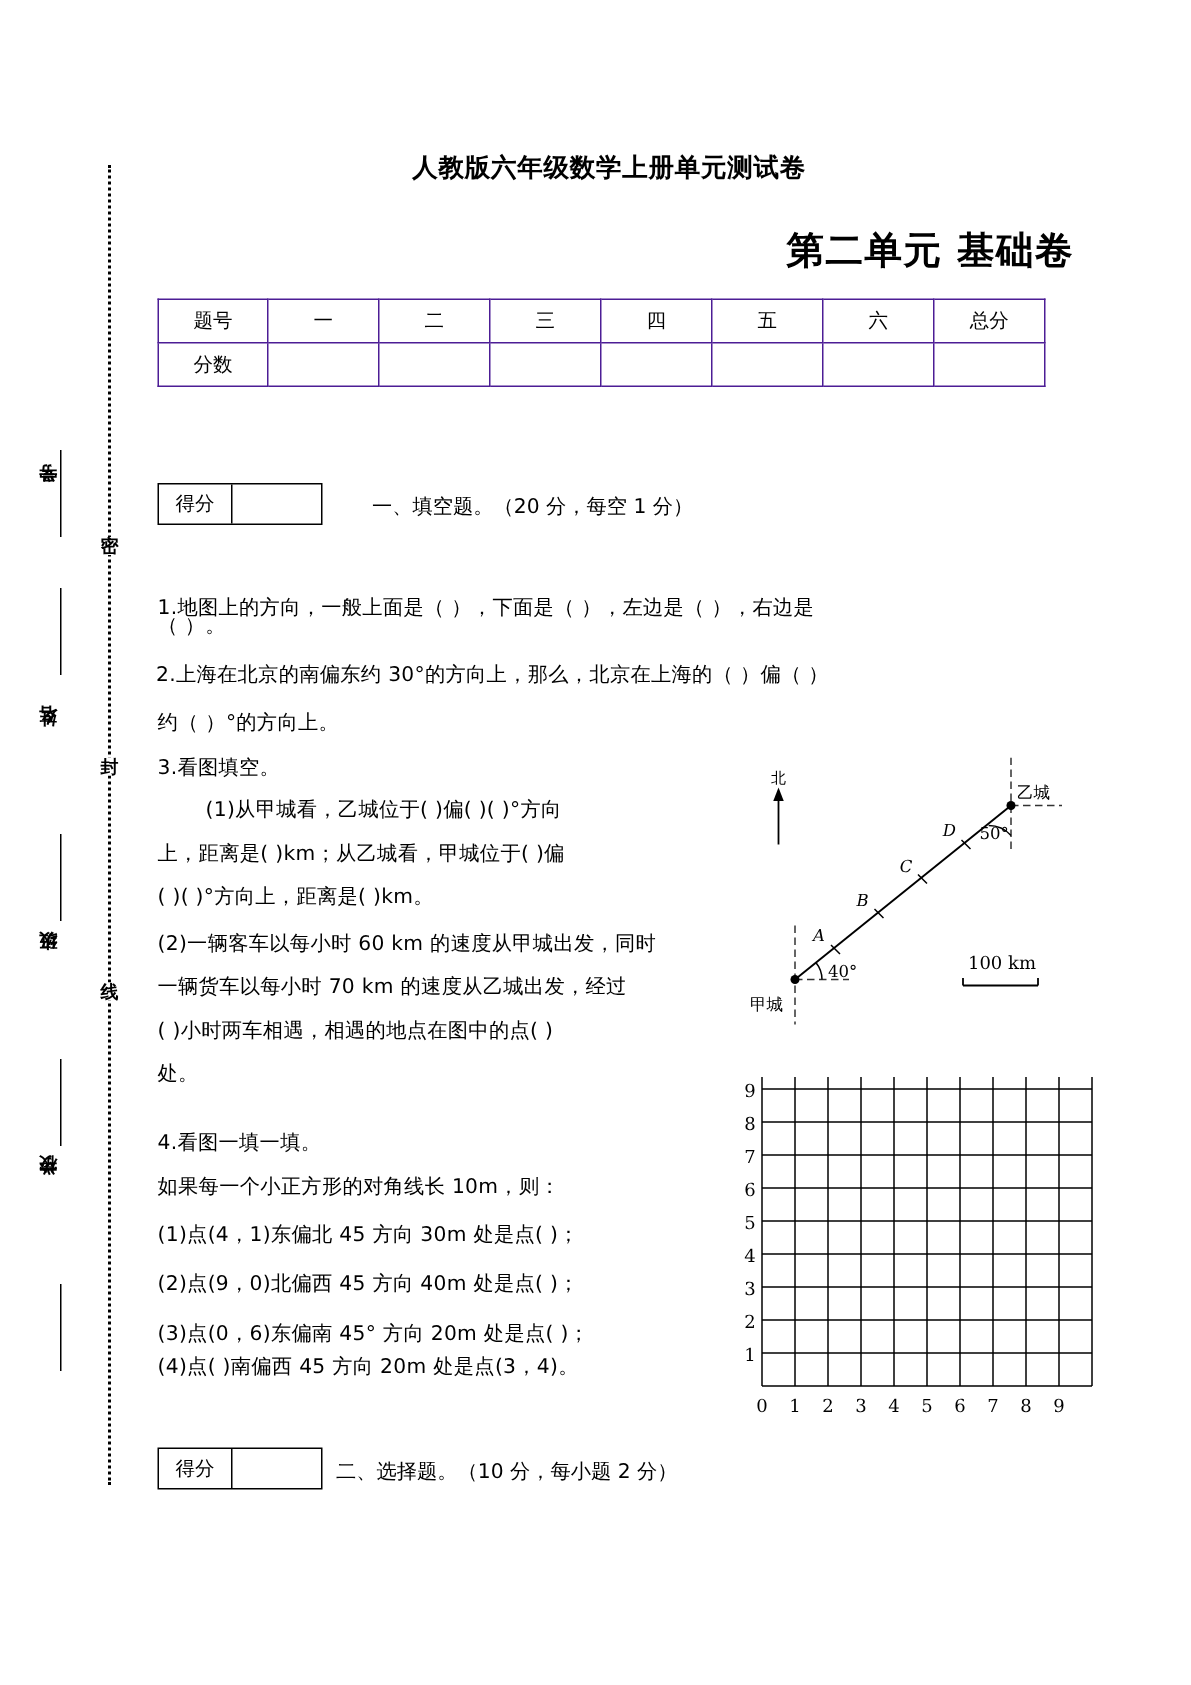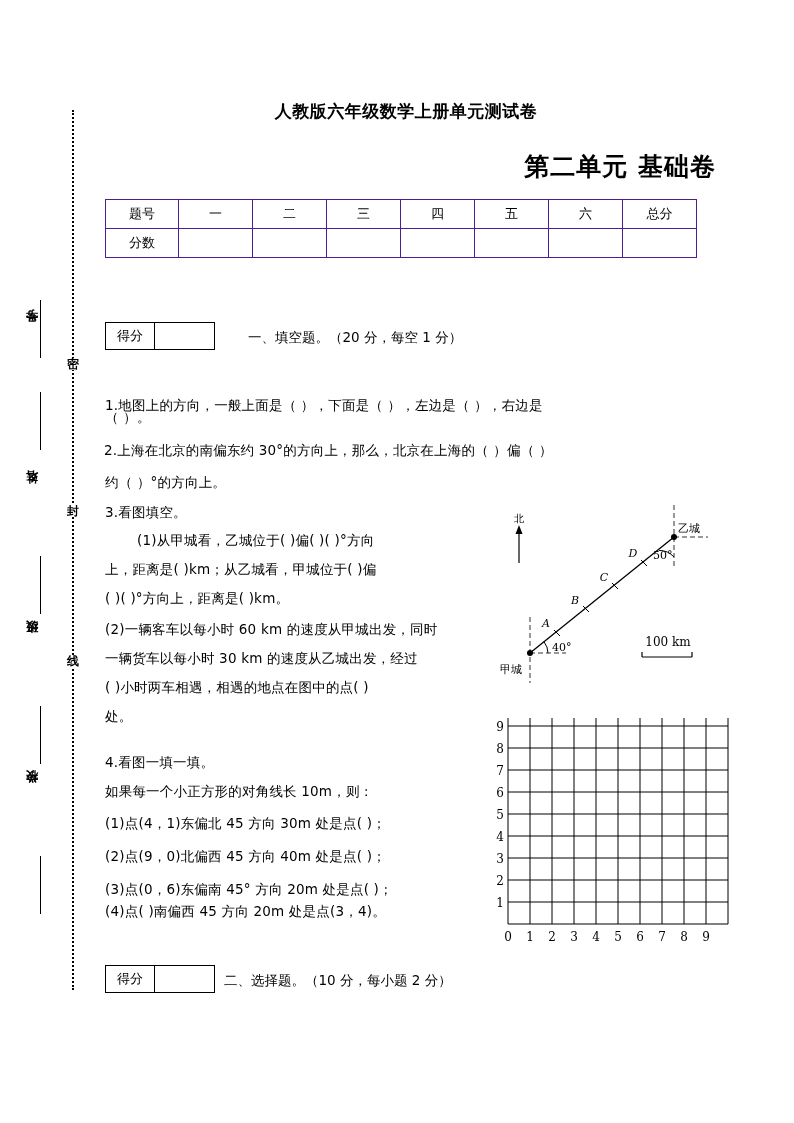--- a/index.html
+++ b/index.html
@@ -220,21 +220,21 @@
 <div class="qline" style="left:104px; top:443px;">2.上海在北京的南偏东约 30°的方向上，那么，北京在上海的（      ）偏（       ）</div>
 <div class="qline" style="left:105px; top:475px;">约（        ）°的方向上。</div>
 
 <div class="qline" style="left:105px; top:505px;">3.看图填空。</div>
 
 <div class="qline" style="left:105px; top:533px;margin-left:32px;">(1)从甲城看，乙城位于(      )偏(      )(      )°方向</div>
 <div class="qline" style="left:105px; top:562px;">上，距离是(      )km；从乙城看，甲城位于(      )偏</div>
 <div class="qline" style="left:105px; top:591px;">(     )(      )°方向上，距离是(      )km。</div>
 
 <div class="qline" style="left:105px; top:622px;">(2)一辆客车以每小时 60 km 的速度从甲城出发，同时</div>
-<div class="qline" style="left:105px; top:651px;">一辆货车以每小时 30 km 的速度从乙城出发，经过</div>
+<div class="qline" style="left:105px; top:651px;">一辆货车以每小时 70 km 的速度从乙城出发，经过</div>
 <div class="qline" style="left:105px; top:680px;text-align:center;">(      )小时两车相遇，相遇的地点在图中的点(       )</div>
 <div class="qline" style="left:105px; top:709px;">处。</div>
 
 <div class="qline" style="left:105px; top:755px;">4.看图一填一填。</div>
 <div class="qline" style="left:105px; top:784px;">如果每一个小正方形的对角线长 10m，则：</div>
 <div class="qline" style="left:105px; top:816px;">(1)点(4，1)东偏北 45 方向 30m 处是点(            )；</div>
 <div class="qline" style="left:105px; top:849px;">(2)点(9，0)北偏西 45 方向 40m 处是点(            )；</div>
 <div class="qline" style="left:105px; top:882px;">(3)点(0，6)东偏南 45° 方向 20m 处是点(            )；</div>
 <div class="qline" style="left:105px; top:904px;">(4)点(        )南偏西 45 方向 20m 处是点(3，4)。</div>
 

